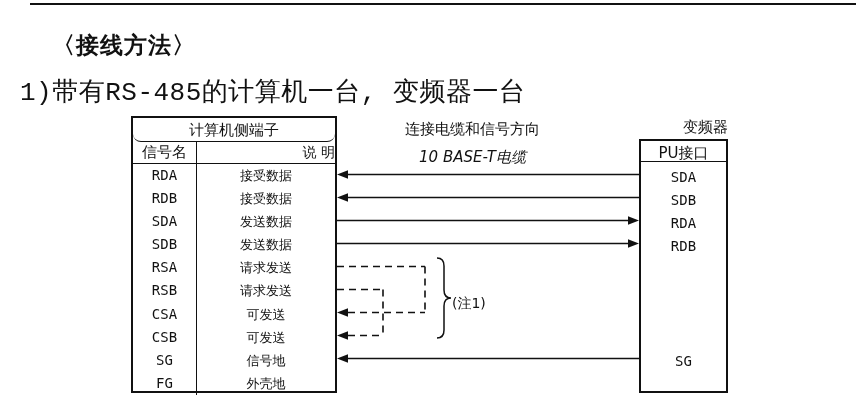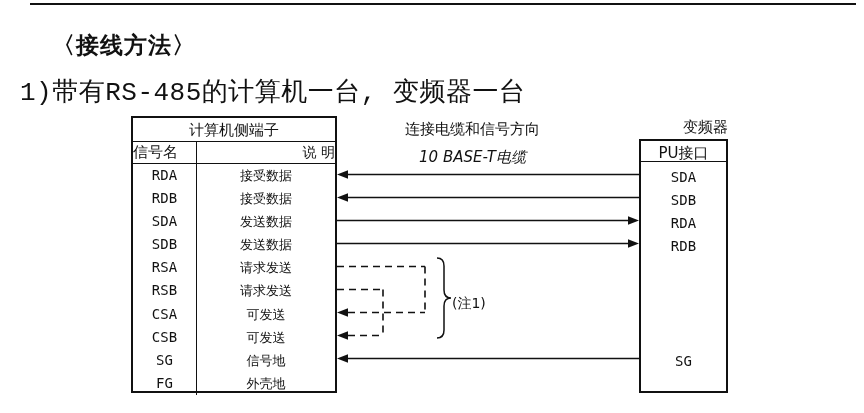--- a/index.html
+++ b/index.html
@@ -6,23 +6,23 @@
   .page{
     position:relative;width:864px;height:413px;background:#ffffff;
     font-family:"DejaVu Sans",sans-serif;color:#111;overflow:hidden;
   }
   .top-rule{position:absolute;left:30px;top:3px;width:826px;height:2px;background:#111;}
   .doc-title{position:absolute;left:24px;top:30px;font-size:23px;font-weight:bold;letter-spacing:1px;margin-left:28px;}
   .doc-subtitle{position:absolute;left:20px;top:74px;font-size:26px;letter-spacing:0.5px;font-family:Liberation Mono, monospace;}
 
   
   .comp-table{position:absolute;left:131px;top:116px;width:206px;height:277px;border:2px solid #111;box-sizing:border-box;}
-  .comp-table .t-title{height:24px;line-height:24px;text-align:center;font-size:15px;border-bottom:1.5px solid #111;box-sizing:border-box;}
+  .comp-table .t-title{height:24px;line-height:24px;text-align:center;font-size:15px;border-bottom:1.5px solid #111;box-sizing:border-box;border-radius:8px;}
   .comp-head{display:flex;height:22px;border-bottom:1.5px solid #111;box-sizing:border-box;}
-  .comp-head .c1{width:64px;border-right:1.5px solid #111;box-sizing:border-box;text-align:left;line-height:20px;font-size:15px;}
+  .comp-head .c1{width:64px;border-right:1.5px solid #111;box-sizing:border-box;text-align:center;line-height:20px;font-size:15px;}
   .comp-head .c2{flex:1;text-align:right;line-height:20px;font-size:14px;}
   .comp-row{display:flex;height:23.1px;box-sizing:border-box;}
   .comp-row .c1{width:64px;border-right:1.5px solid #111;box-sizing:border-box;text-align:center;line-height:23px;font-size:14px;font-family:"DejaVu Sans Mono",monospace;}
   .comp-row .c2{flex:1;text-align:center;line-height:23px;font-size:13px;}
 
   
   .inv-title{position:absolute;left:639px;top:118px;width:89px;text-align:right;font-size:15px;}
   .inv-box{position:absolute;left:639px;top:139px;width:89px;height:254px;border:2px solid #111;box-sizing:border-box;}
   .inv-box .t-title{height:21px;line-height:24px;text-align:center;font-size:15px;border-bottom:1.5px solid #111;box-sizing:border-box;}
   .inv-pin{position:absolute;left:0;width:100%;text-align:center;font-size:14px;font-family:"DejaVu Sans Mono",monospace;height:22px;line-height:22px;}

